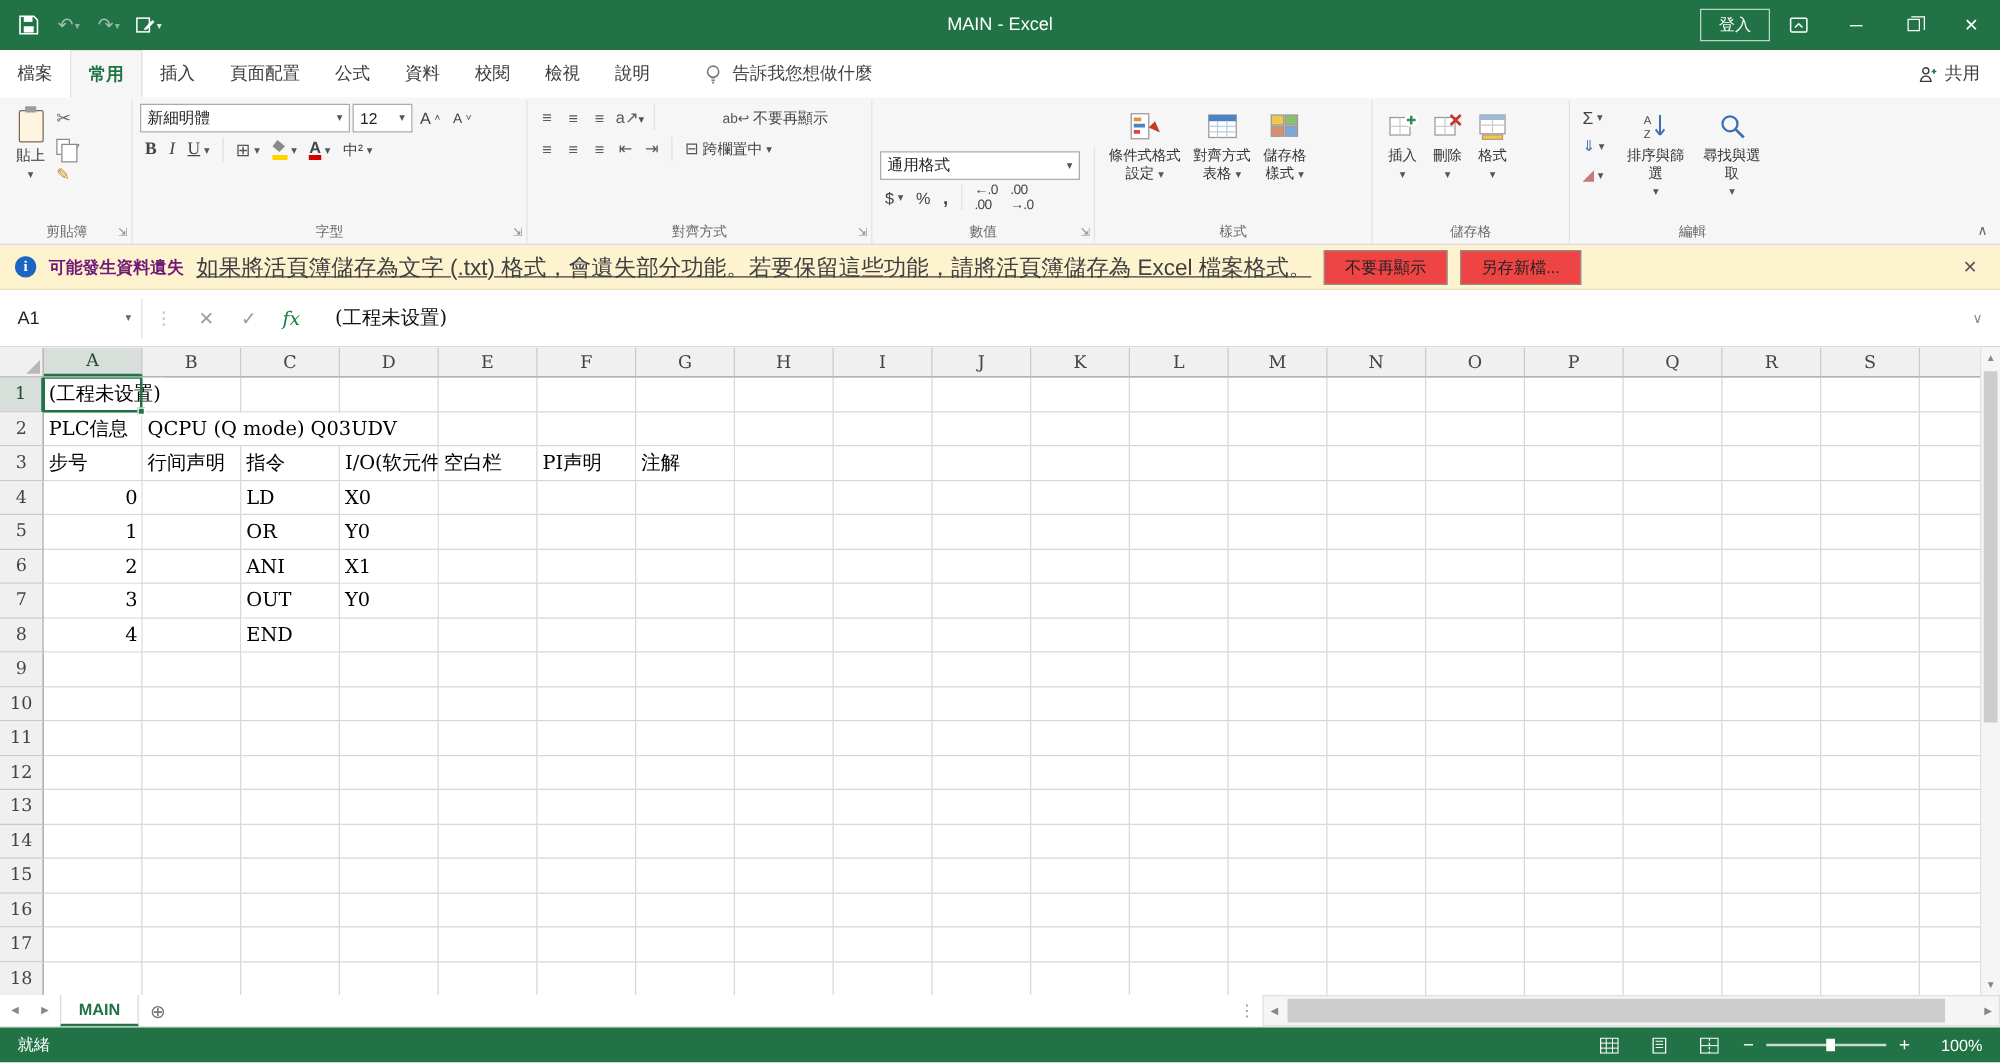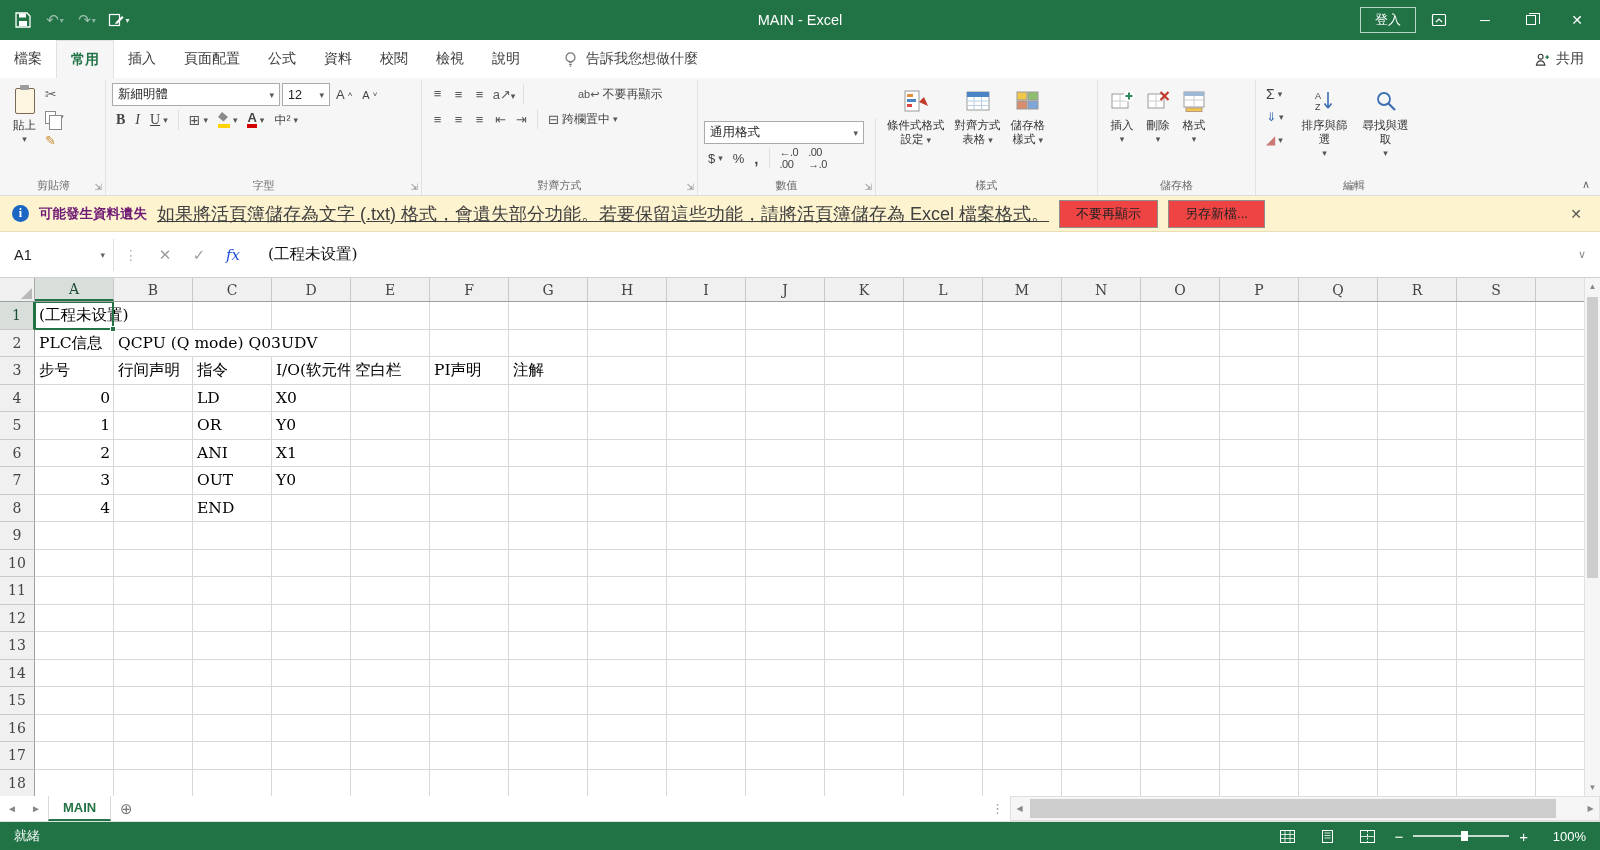--- a/index.html
+++ b/index.html
@@ -54,21 +54,21 @@
   .msg-title { font-weight:bold; font-size:13.5px; color:#701a75; }
   .msg-link { font-size:18px; color:#404040; text-decoration:underline; }
   .msg-btn { background:#ef4444; border:1px solid #8f8f8f; padding:4px 16px; font-size:13px; color:#222; margin-left:0; white-space:nowrap; }
   .msg-close { margin-left:auto; color:#555; font-size:14px; padding:0 6px; }
   
   .fbar { height:46px; background:#fff; border-bottom:1px solid #d0d0d0; display:flex; align-items:center; flex:0 0 auto; }
   .namebox { width:108px; height:32px; margin-left:6px; display:flex; align-items:center; padding:0 8px; font-size:14.5px; border-right:1px solid #e1e1e1; color:#222; }
   .namebox .caret { margin-left:auto; color:#666; }
   .fb-dots { color:#b9b9b9; font-size:14px; padding:0 10px; }
   .fb-ic { width:34px; text-align:center; font-size:15px; color:#9d9d9d; }
-  .fb-fx { font-family:"DejaVu Serif","Liberation Serif",serif; font-style:italic; color:#1d4ed8; font-size:15px; }
+  .fb-fx { font-family:"DejaVu Serif","Liberation Serif",serif; font-style:italic; color:#15803d; font-size:15px; }
   .fb-text { margin-left:18px; font-family:"DejaVu Serif","Liberation Serif",serif; font-size:15.5px; color:#111; flex:1; }
   .fb-expand { color:#8a8a8a; font-size:11px; padding:0 14px; }
   
   .grid-area { flex:1 1 auto; display:flex; overflow:hidden; background:#fff; }
   .grid-main { flex:1 1 auto; display:flex; flex-direction:column; overflow:hidden; }
   .col-headers { height:24px; display:flex; flex:0 0 auto; background:#f0f0f0; border-bottom:1px solid #9f9f9f; font-family:"DejaVu Serif","Liberation Serif",serif; }
   .corner { width:35px; flex:0 0 auto; border-right:1px solid #aaa; position:relative; background:#f0f0f0; }
   .corner-tri { position:absolute; right:2px; bottom:2px; width:0; height:0; border-left:11px solid transparent; border-bottom:11px solid #b8b8b8; }
   .ch { width:79px; flex:0 0 auto; border-right:1px solid #c9c9c9; display:flex; align-items:center; justify-content:center; font-size:14px; color:#444; }
   .ch.sel { background:#d8ded9; border-bottom:2px solid #217346; color:#1e4d33; }

